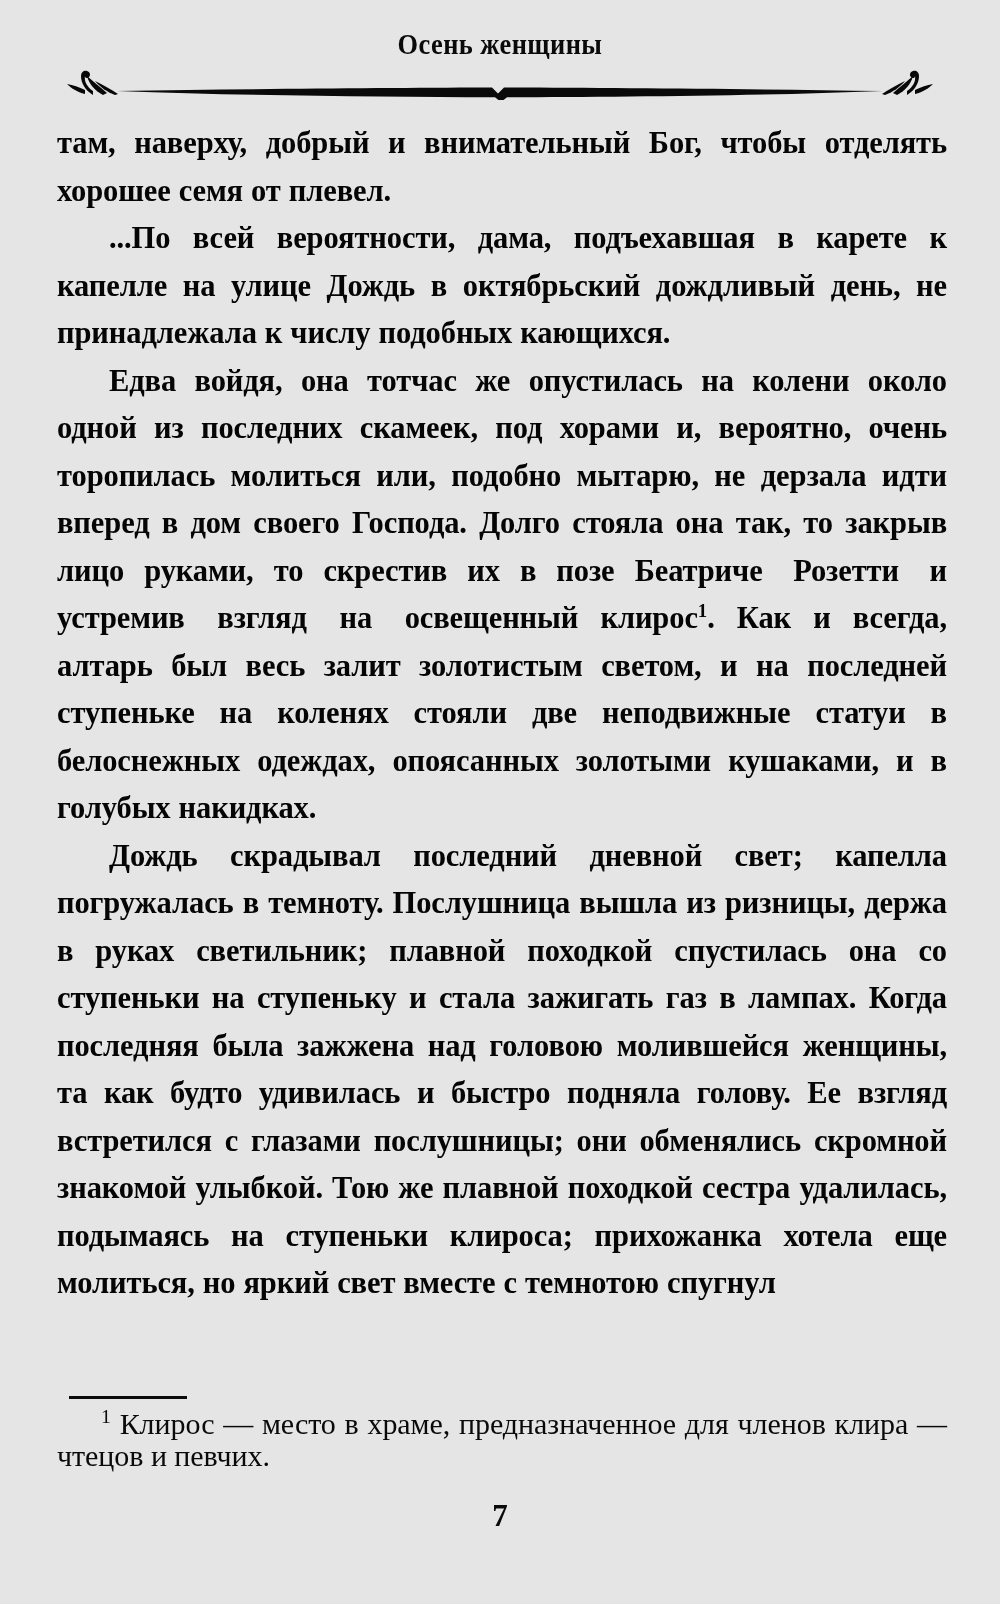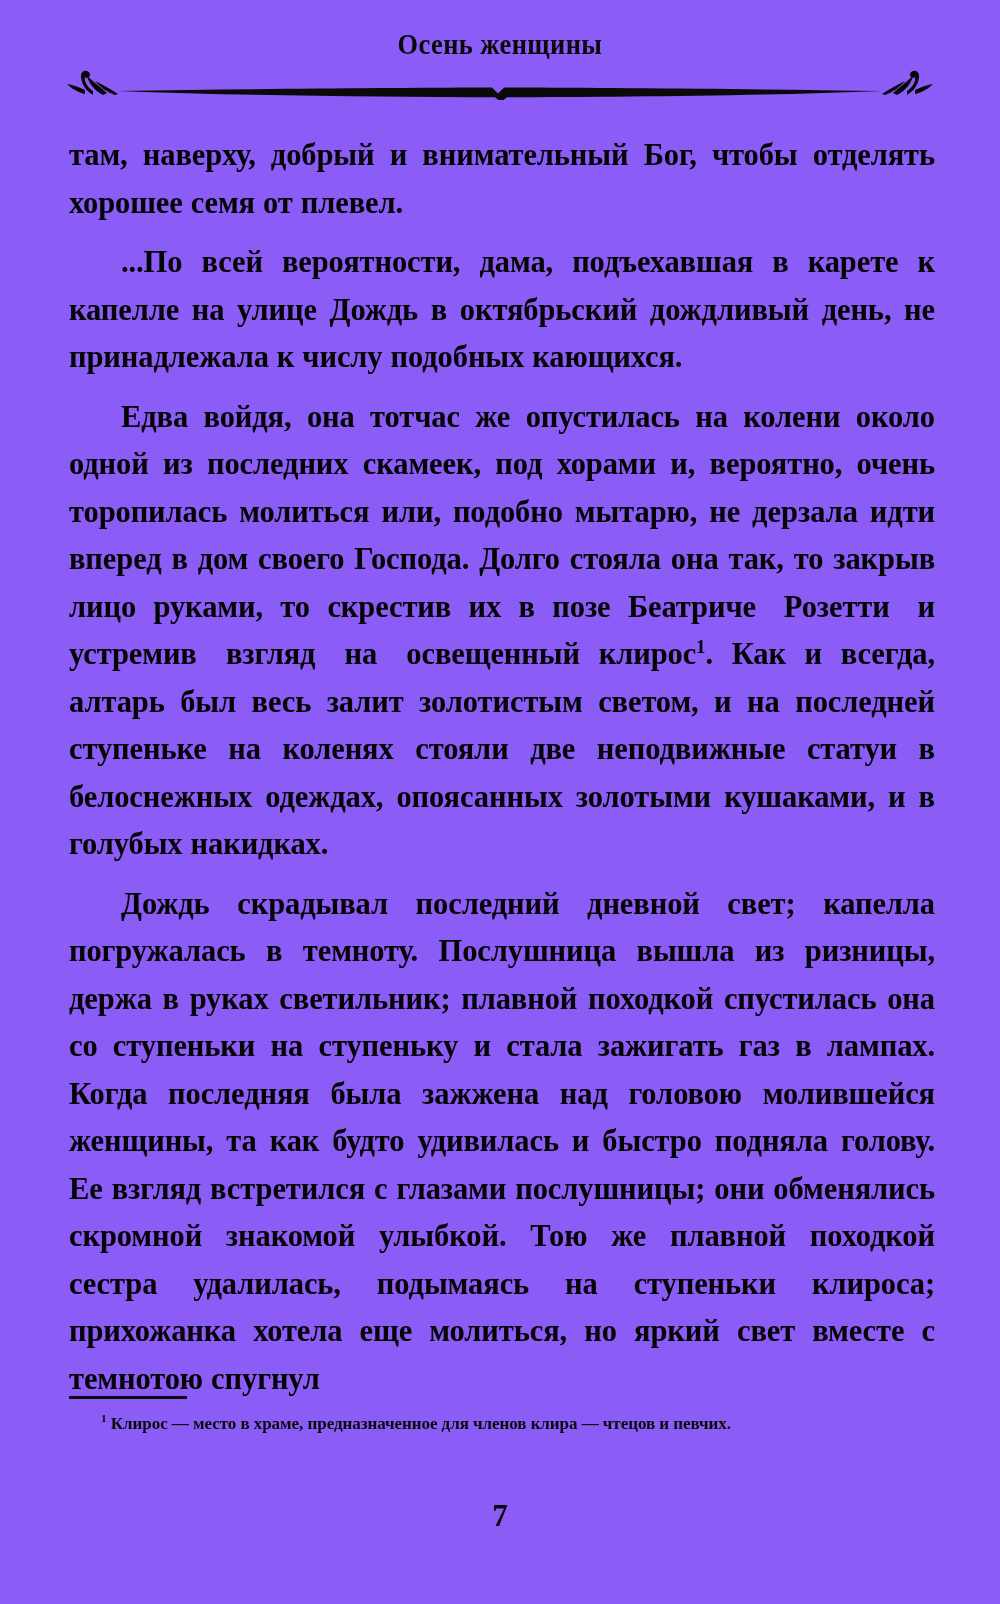--- a/index.html
+++ b/index.html
@@ -13,21 +13,21 @@
     position: relative;
     overflow: hidden;
     font-family: "Liberation Serif", "DejaVu Serif", serif;
     color: #000000;
     -webkit-font-smoothing: none;
   }
 
   .page {
     position: absolute;
     inset: 0;
-    background: #8b5cf6;
+    background: #e5e5e5;
   }
 
   
   .header {
     position: absolute;
     left: 0;
     right: 0;
     top: 26px;
     height: 74px;
   }
@@ -63,21 +63,21 @@
     font-size: 30.5px;
     line-height: 47.5px;
     font-weight: 700;
     text-align: justify;
     text-justify: inter-word;
     color: #050505;
     letter-spacing: -0.1px;
     word-spacing: 0.5px;
   }
   .body-text p {
-    margin: 12px;
+    margin: 0;
     text-indent: 52px;
     hyphens: manual;
   }
   .body-text p.no-indent { text-indent: 0; }
   .fn-ref {
     font-size: 0.62em;
     vertical-align: super;
     line-height: 0;
     font-weight: 700;
   }
@@ -90,23 +90,23 @@
     top: 1396px;
     width: 890px;
   }
   .footnote-rule {
     width: 118px;
     height: 3px;
     background: #0b0b0b;
     margin: 0 0 9px 12px;
   }
   .footnote-text {
-    font-size: 17px;
+    font-size: 30px;
     line-height: 32px;
-    font-weight: 700;
+    font-weight: 400;
     text-align: justify;
     color: #0a0a0a;
     letter-spacing: -0.05px;
   }
   .footnote-text p { margin: 0; text-indent: 44px; }
   .footnote-text .fn-num {
     font-size: 0.66em;
     vertical-align: super;
     line-height: 0;
   }

